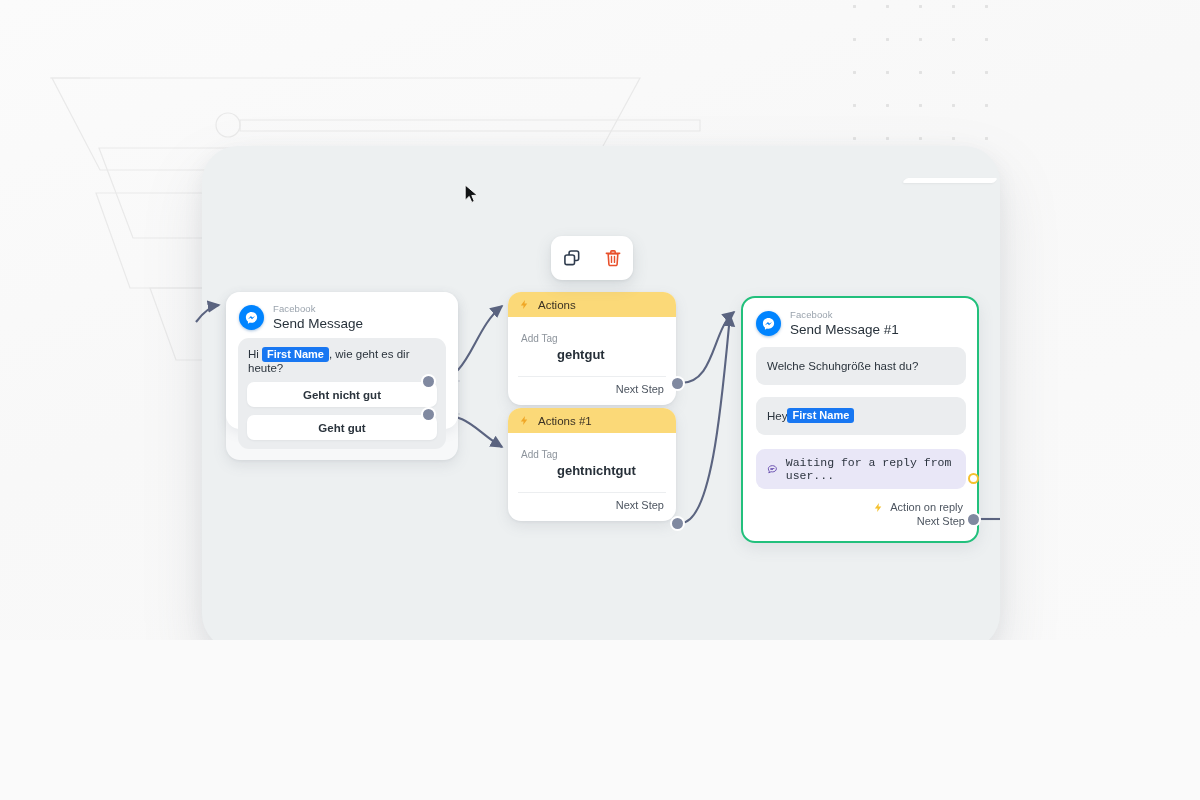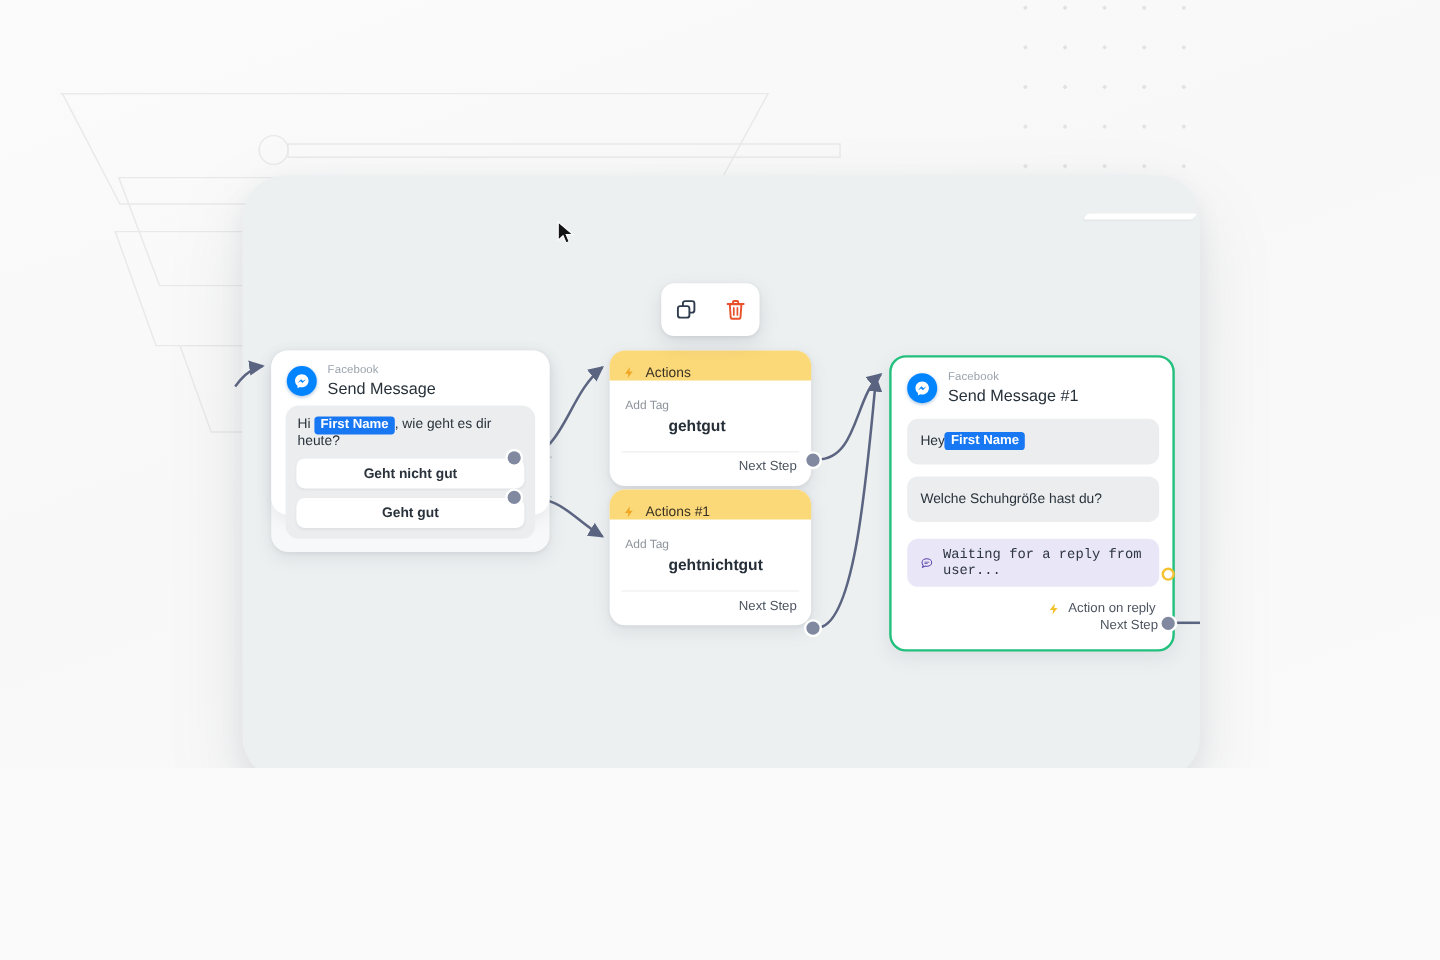--- a/index.html
+++ b/index.html
@@ -93,21 +93,21 @@
     background:#ffffff; border-radius:7px;
     display:flex; align-items:center; justify-content:center;
     font-size:11.5px; font-weight:700; color:#2a333c;
     box-shadow:0 1px 2px rgba(90,100,110,.08);
   }
 
   
   .node-act { width:168px; }
   .act-head {
     height:25px; background:#fbd978; border-radius:13px 13px 0 0;
-    display:flex; align-items:flex-end; gap:8px; padding-left:11px;
+    display:flex; align-items:center; gap:8px; padding-left:11px;
   }
   .act-title { font-size:11.5px; color:#3b3224; font-weight:400; }
   .act-body { padding:16px 0 0 13px; }
   .act-lbl { font-size:10px; color:#8d949c; }
   .act-val { font-size:13px; color:#262f38; font-weight:700; margin-top:3px;margin-left:36px; }
   .divider { height:1px; background:#eceef0; margin:14px 10px 0 10px; }
   .nextstep {
     display:flex; align-items:center; justify-content:flex-end;
     font-size:11px; color:#4d5560; padding:6px 12px 10px 0;
   }
@@ -279,27 +279,27 @@
         <svg width="15" height="15" viewBox="0 0 24 24">
             <path fill="#fff" d="M12 3C6.9 3 3 6.8 3 11.7c0 2.8 1.3 5.2 3.3 6.8v3.3l3.1-1.7c.8.2 1.7.3 2.6.3 5.1 0 9-3.8 9-8.7S17.1 3 12 3zm.9 11.7l-2.3-2.4-4.4 2.4 4.9-5.2 2.3 2.4 4.4-2.4-4.9 5.2z"></path>
           </svg>
       </div>
       <div class="head-txt">
         <div class="head-sub">Facebook</div>
         <div class="head-title">Send Message #1</div>
       </div>
     </div>
 
+    <div class="gbubble" style="margin-top:10px;">
+      <span>Welche Schuhgröße hast du?</span>
+    </div>
+
     <div class="gbubble" style="margin-top:12px;">
       <span>Hey </span>
         <span class="tagchip">First Name</span>
-    </div>
-
-    <div class="gbubble" style="margin-top:10px;">
-      <span>Welche Schuhgröße hast du?</span>
     </div>
 
     <div class="waitchip" style="margin-top:14px;font-family:Liberation Mono, monospace;">
       <svg width="14" height="14" viewBox="0 0 24 24">
         <path fill="none" stroke="#5b3fa8" stroke-width="1.9" d="M21 11.5c0 4-4 7-9 7-1 0-2-.1-2.9-.4L4 20.5l1.2-3.6C3.8 15.5 3 13.6 3 11.5c0-4 4-7 9-7s9 3 9 7z"></path>
         <path fill="#5b3fa8" d="M7.5 10h9v1.5h-9zM7.5 12.6h6V14h-6z"></path>
       </svg>
       <span>Waiting for a reply from user...</span>
     </div>
 

